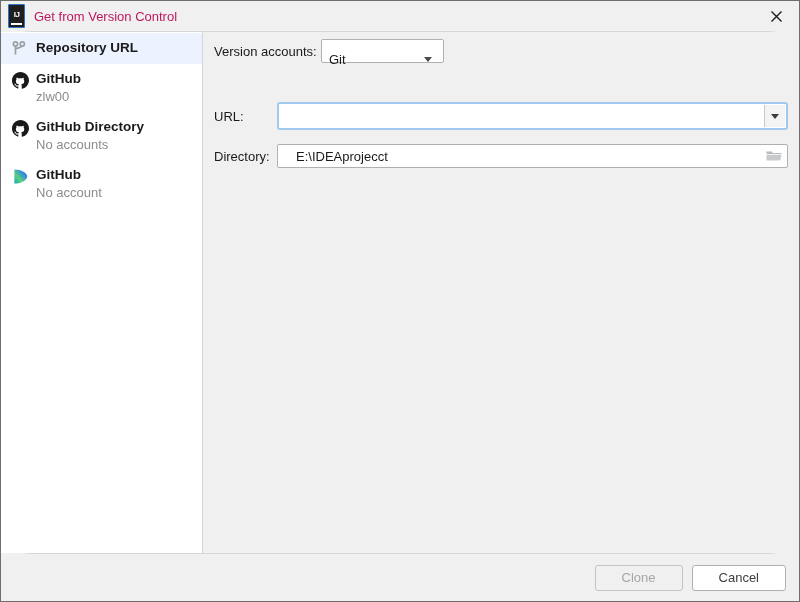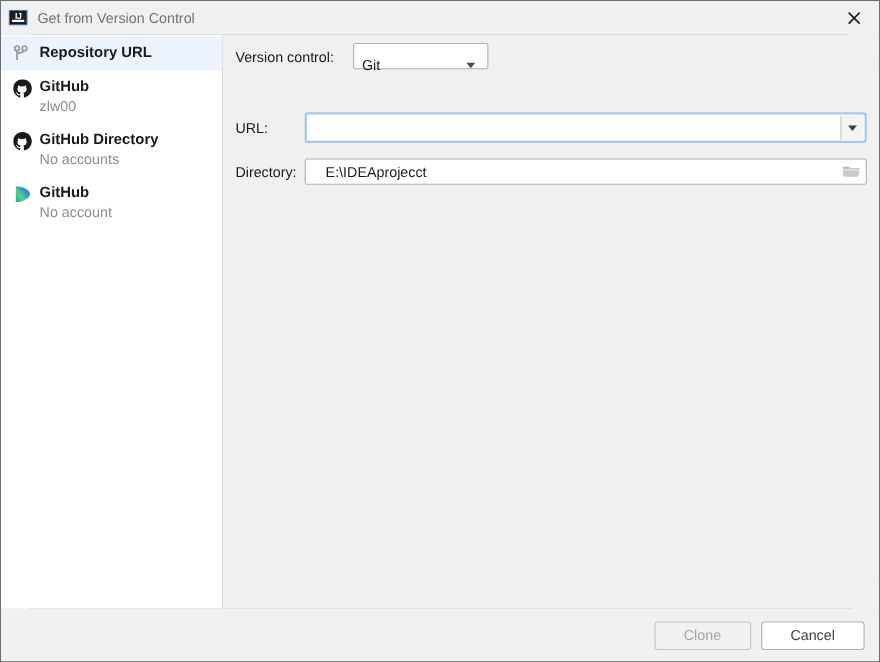--- a/index.html
+++ b/index.html
@@ -34,21 +34,21 @@
     min-height: 30px;
     display: flex;
     align-items: center;
     background: #f0f0f0;
     padding-left: 7px;
     position: relative;
   }
 
   #app-icon {
     width: 17px;
-    height: 14px;
+    height: 24px;
     flex: 0 0 17px;
     border: 1px solid #2d72c4;
     background: #1e1e1e;
     border-radius: 1px;
     position: relative;
     display: flex;
     align-items: center;
     justify-content: center;
   }
   #app-icon .ij-text {
@@ -65,21 +65,21 @@
     bottom: 2px;
     left: 2px;
     right: 2px;
     height: 2px;
     background: #ffffff;
   }
 
   #window-title {
     margin-left: 9px;
     font-size: 13px;
-    color: #737373;
+    color: #be185d;
     white-space: nowrap;
   }
 
   #close-btn {
     position: absolute;
     right: 0; top: 0;
     width: 45px;
     height: 30px;
     display: flex;
     align-items: center;
@@ -383,21 +383,21 @@
           <span class="side-label">GitHub</span>
           <span class="side-sub">No account</span>
         </div>
       </div>
 
     </div>
 
     <div id="main">
 
       <div class="form-row" id="row-vc">
-        <span class="form-label">Version control:</span>
+        <span class="form-label">Version accounts:</span>
         <div class="combo">
           <span class="combo-val">Git</span>
           <span class="arrow-dn"></span>
         </div>
       </div>
 
       <div class="form-row" id="row-url">
         <span class="form-label">URL:</span>
         <div id="url-wrap">
           <input id="url-input" type="text" value="" style="">

